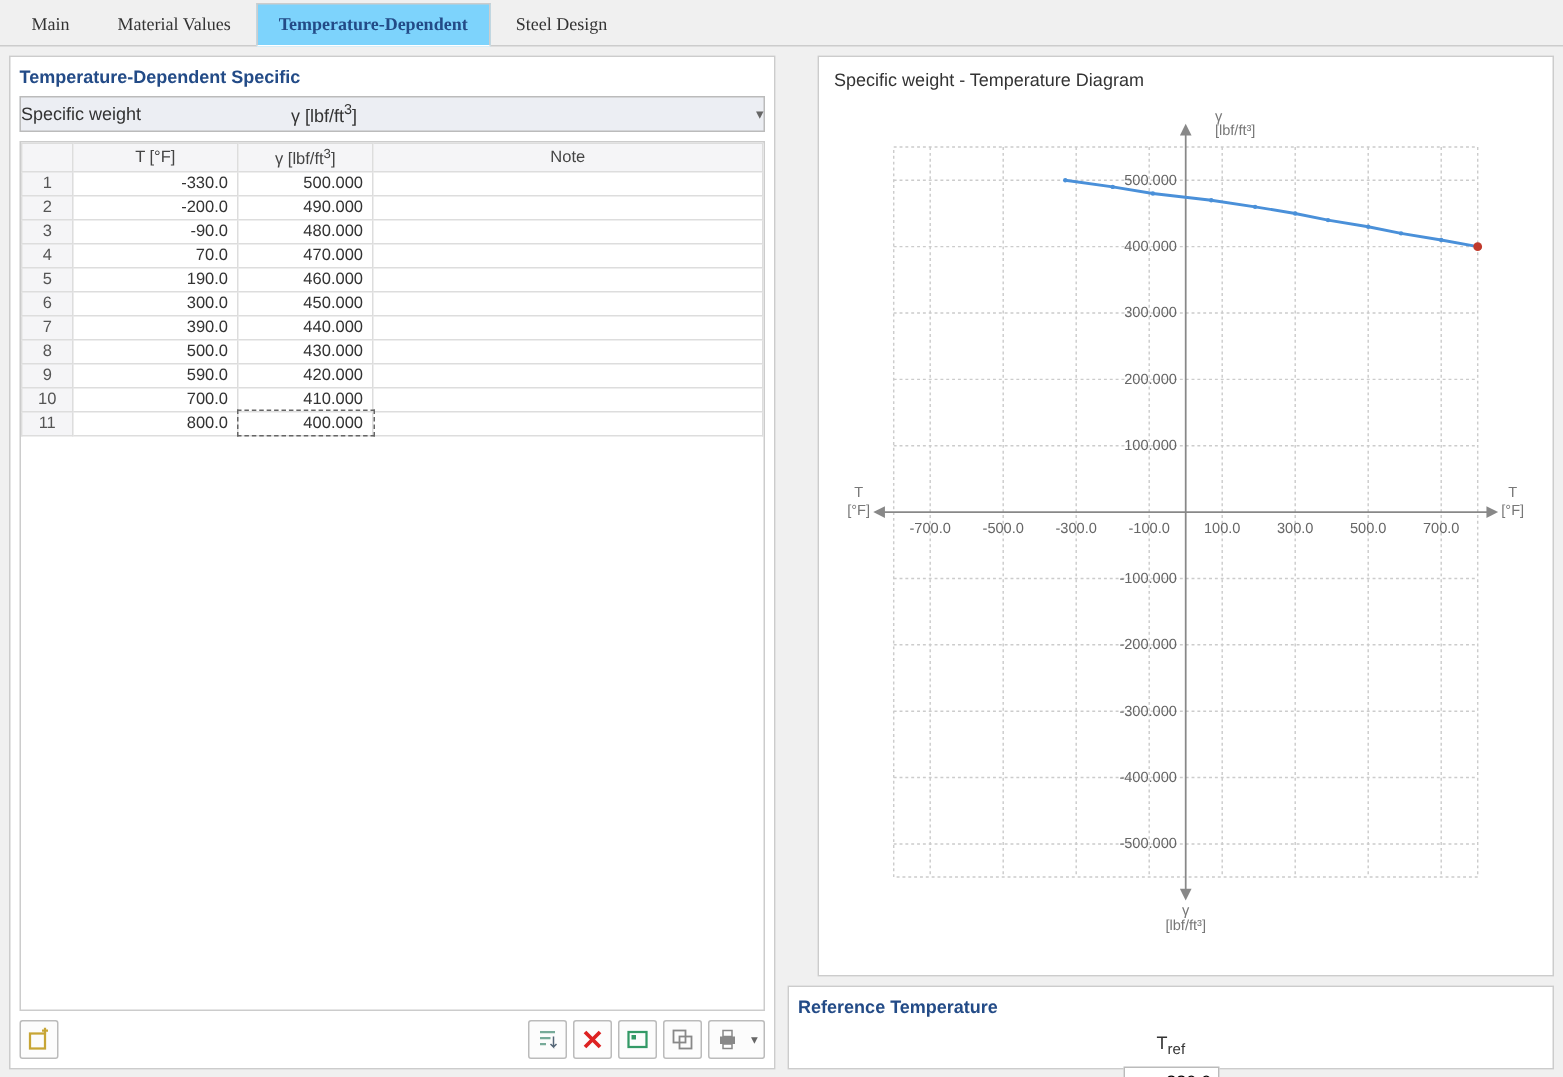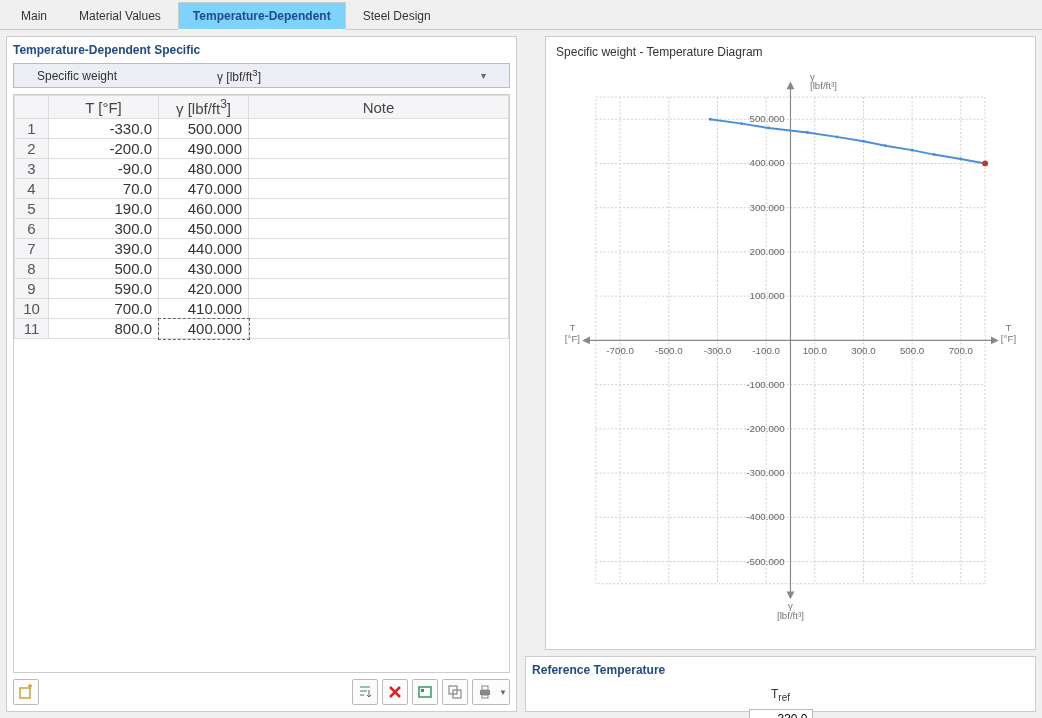--- a/index.html
+++ b/index.html
@@ -18,20 +18,21 @@
   background: #f0f0f0;
   padding: 2px 6px 0 6px;
 }
 .tab {
   padding: 6px 14px;
   color: #333;
   cursor: pointer;
   border: 1px solid transparent;
   border-bottom: none;
   margin-right: 2px;
+  font-family: Liberation Serif, serif;
 }
 .tab.active {
   background: #7dd3fc;
   border-color: #ccc;
   border-bottom: 1px solid #fff;
   margin-bottom: -1px;
   color: #234b87;
   font-weight: 600;
 }
 .main-area {
@@ -62,32 +63,32 @@
 .panel-title {
   color: #234b87;
   font-weight: 600;
   margin-bottom: 6px;
 }
 .property-select {
   display: flex;
   align-items: center;
   background: #eceef3;
   border: 1px solid #bbb;
-  padding: 3px 23px;
+  padding: 3px 0;
   margin-bottom: 6px;
 }
 .property-select .label { flex: 0 0 180px; }
 .property-select .value { flex: 1; }
 .property-select .chev { color: #666; font-size: 10px; }
 .table-wrap {
   flex: 1;
   overflow: auto;
   border: 1px solid #ccc;
 }
-table { width: 100%; border-collapse: collapse; font-size: 15px; }
+table { width: 100%; border-collapse: collapse; font-size: 11px; }
 th, td {
   border: 1px solid #ddd;
   padding: 1px 6px;
   height: 16px;
 }
 th {
   background: #f5f5f7;
   font-weight: normal;
   color: #444;
   text-align: center;

